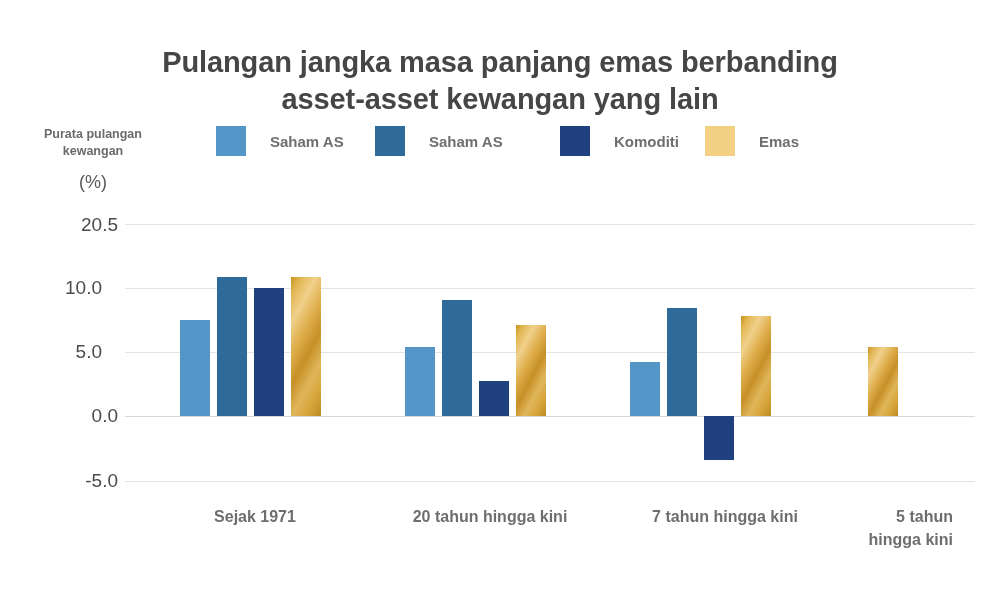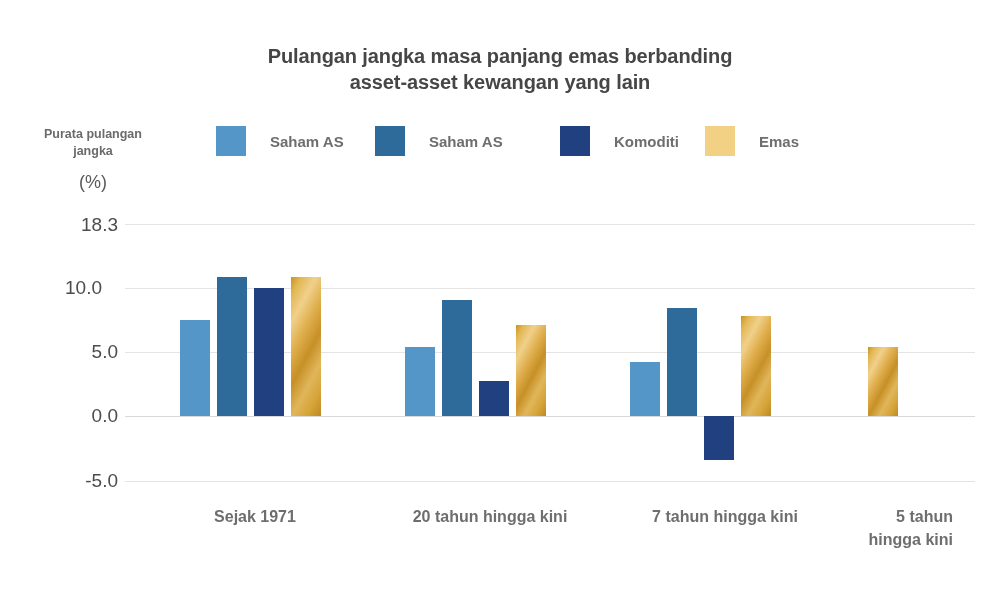--- a/index.html
+++ b/index.html
@@ -22,21 +22,21 @@
     height: 600px;
   }
 
   
   .chart-title {
     position: absolute;
     left: 130px;
     top: 44px;
     width: 740px;
     text-align: center;
-    font-size: 20px;
+    font-size: 29px;
     font-weight: bold;
     line-height: 1.28;
     color: #464646;
     letter-spacing: -0.1px;
   }
   .chart-title .tline { display: block; }
 
   
   .y-caption {
     position: absolute;
@@ -150,21 +150,21 @@
 
 <div id="chart-root">
 
   <div class="chart-title">
     <span class="tline">Pulangan jangka masa panjang emas berbanding</span>
     <span class="tline">asset-asset kewangan yang lain</span>
   </div>
 
   <div class="y-caption">
     <span class="cline">Purata pulangan</span>
-    <span class="cline">jangka</span>
+    <span class="cline">kewangan</span>
   </div>
   <div class="y-unit">(%)</div>
 
   <div class="legend">
     <div class="legend-item" style="left:11px;">
       <span class="legend-swatch" style="background: rgb(85, 150, 200);"></span>
       <span class="legend-label">Saham AS</span>
     </div>
     <div class="legend-item" style="left:170px;">
       <span class="legend-swatch" style="background: rgb(46, 106, 154);"></span>
@@ -173,23 +173,23 @@
     <div class="legend-item" style="left:355px;">
       <span class="legend-swatch" style="background: rgb(32, 64, 128);"></span>
       <span class="legend-label">Komoditi</span>
     </div>
     <div class="legend-item" style="left:500px;">
       <span class="legend-swatch" style="background: rgb(242, 209, 132);"></span>
       <span class="legend-label">Emas</span>
     </div>
   </div>
 
-  <div class="ytick" style="left:48px; top:214px; right:auto;">18.3</div>
+  <div class="ytick" style="left:48px; top:214px; right:auto;">20.5</div>
   <div class="ytick" style="left:32px; top:277px; right:auto;">10.0</div>
-  <div class="ytick" style="left:48px; top:341px; right:auto;">5.0</div>
+  <div class="ytick" style="left:32px; top:341px; right:auto;">5.0</div>
   <div class="ytick" style="left:48px; top:405px; right:auto;">0.0</div>
   <div class="ytick" style="left:48px; top:470px; right:auto;">-5.0</div>
 
   <div class="plot">
     <div class="gridline" style="top:24px;"></div>
     <div class="gridline" style="top:88px;"></div>
     <div class="gridline" style="top:152px;"></div>
     <div class="gridline zero" style="top:216px;"></div>
     <div class="gridline" style="top:281px;"></div>
 

